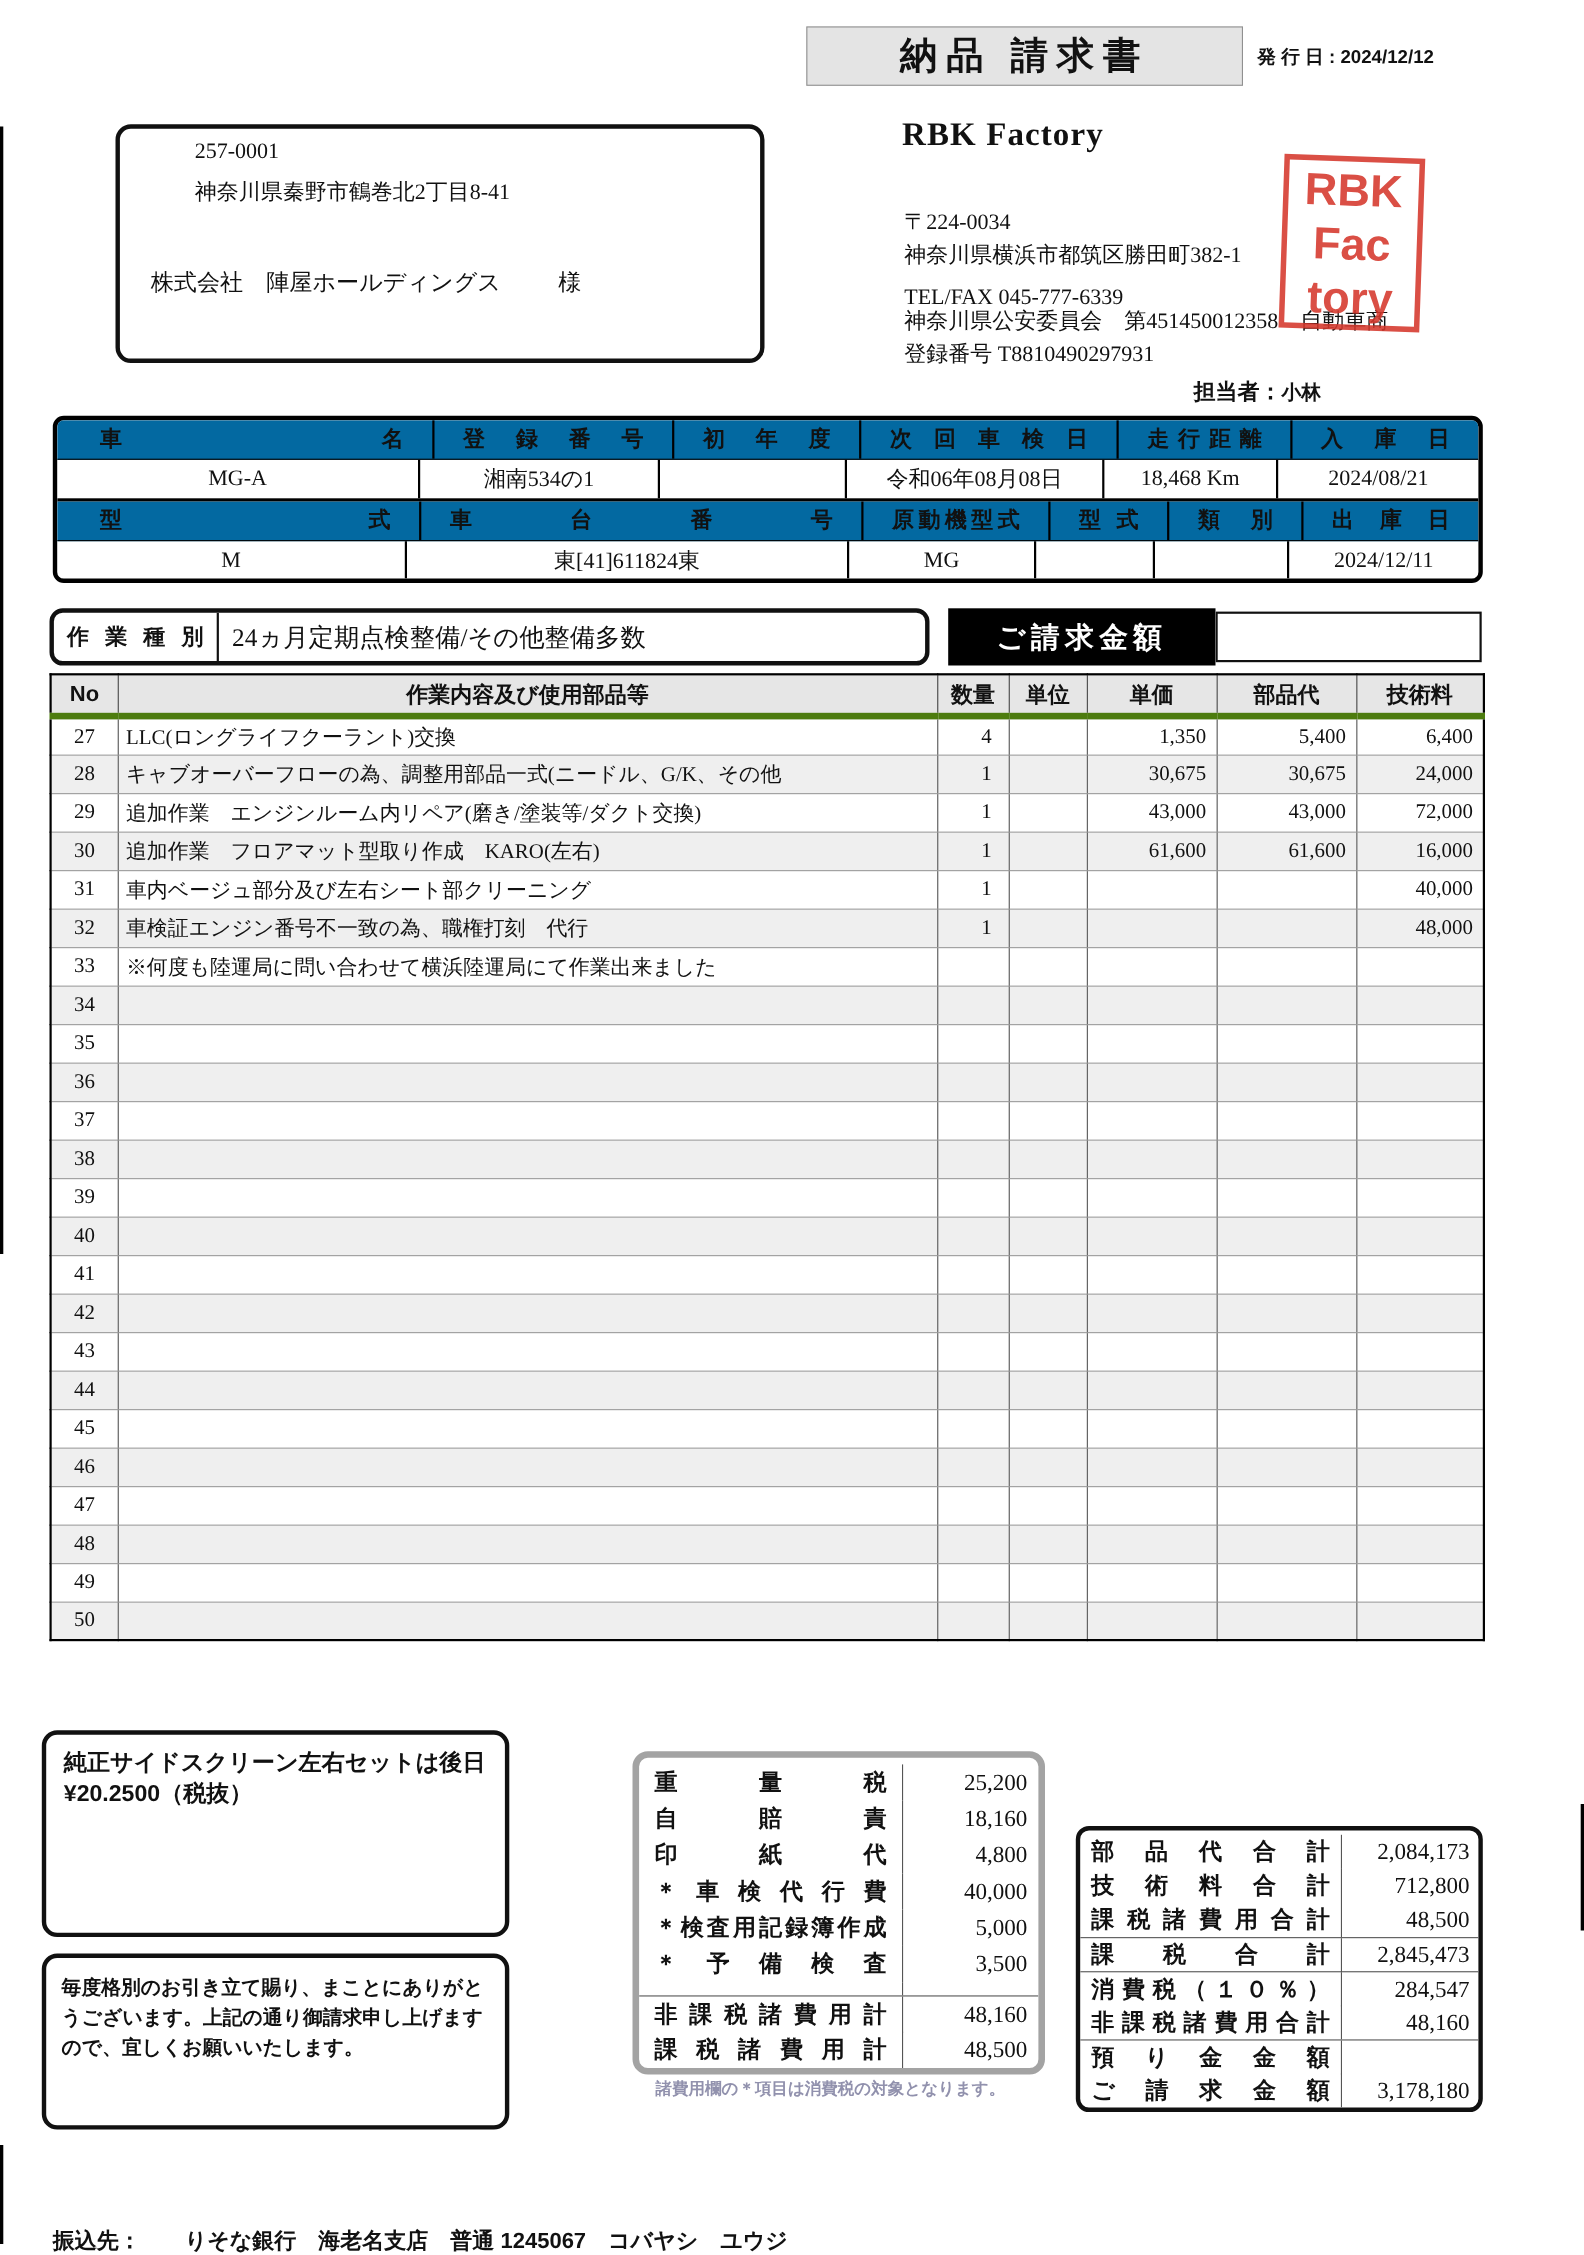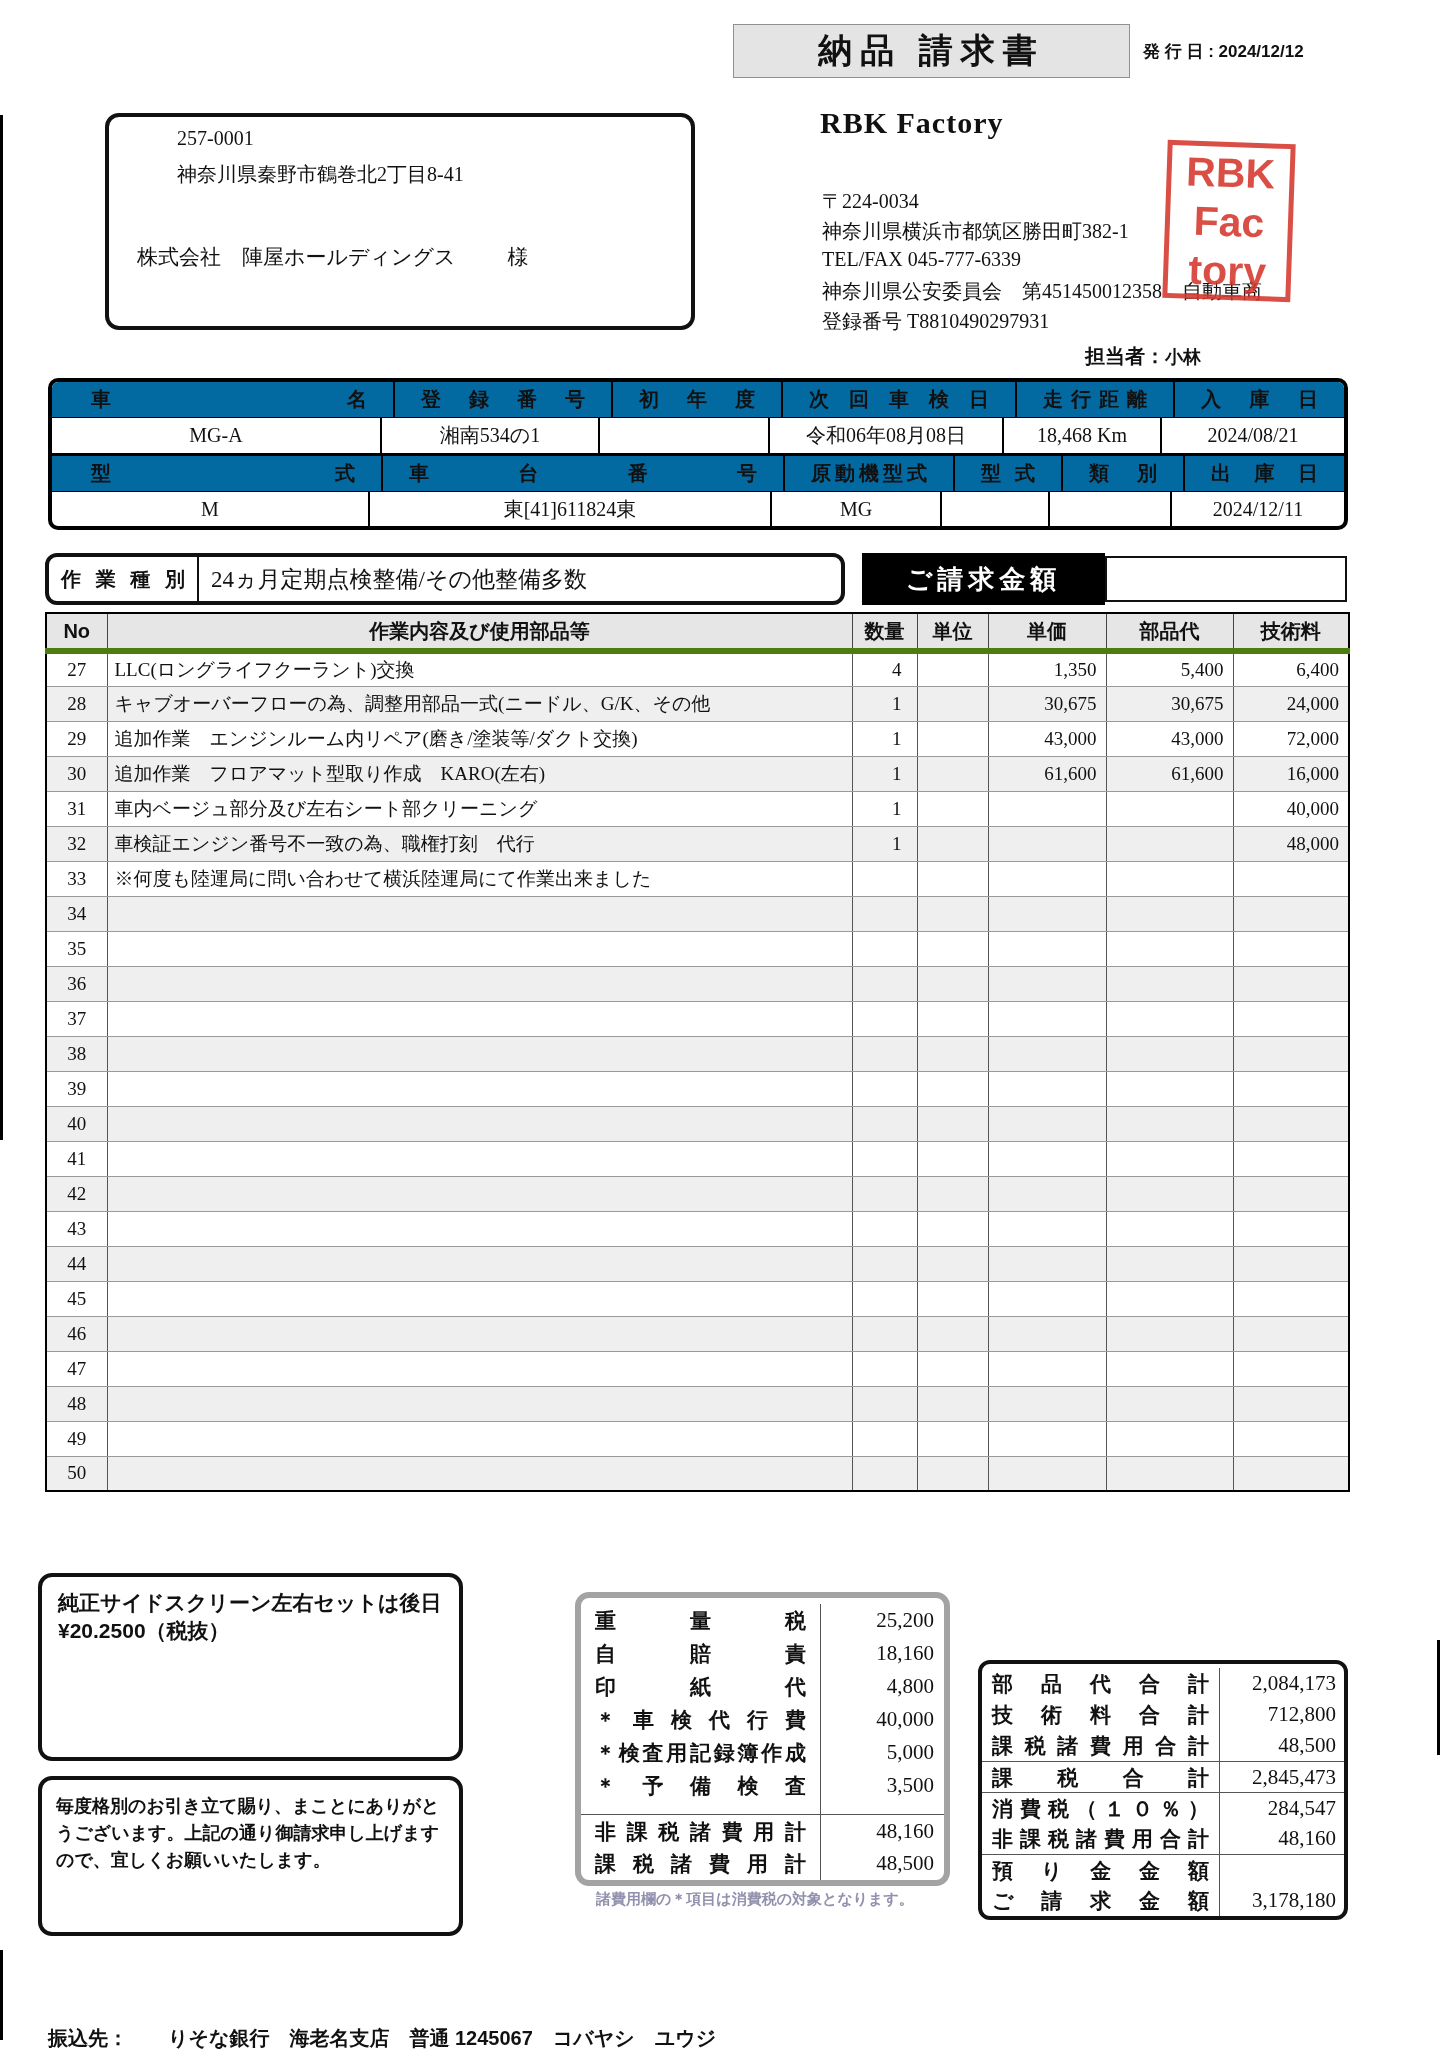--- a/index.html
+++ b/index.html
@@ -75,21 +75,21 @@
   .c-desc  { text-align:left; padding-left:7px; font-size:20px; }
   .c-qty   { text-align:right; padding-right:15px; }
   .c-unit  { text-align:center; }
   .c-price, .c-parts, .c-labor { text-align:right; padding-right:9px; }
 
   
   .note-box { left:38px; top:1573px; width:425px; height:188px; border:4px solid #111;
     border-radius:14px; padding:12px 16px; font-family:"Liberation Sans", sans-serif;
     font-weight:bold; font-size:21px; line-height:1.35; white-space:pre-line; }
   .thanks-box { left:38px; top:1776px; width:425px; height:160px; border:4px solid #111;
-    border-radius:14px; padding:14px 14px; font-family:Liberation Mono, monospace;
+    border-radius:14px; padding:14px 14px; font-family:Liberation Serif, serif;
     font-weight:bold; font-size:18px; line-height:1.5; white-space:pre-line; }
 
   
   .fees-box { left:575px; top:1592px; width:375px; height:294px; border:6px solid #a3a3a3;
     border-radius:14px; overflow:hidden; display:flex; flex-direction:column; padding-top:6px; }
   .fee-row { display:grid; grid-template-columns:240px 1fr; height:33px; flex:0 0 auto; }
   .fee-label { border-right:1px solid #555; font-family:"Liberation Sans", sans-serif;
     font-weight:bold; font-size:21px; line-height:33px;
     text-align:justify; text-align-last:justify; padding:0 14px; }
   .fee-value { font-size:21px; line-height:33px; text-align:right; padding-right:10px; }
@@ -136,21 +136,21 @@
     <div class="abs c-postal">257-0001</div>
     <div class="abs c-addr">神奈川県秦野市鶴巻北2丁目8-41</div>
     <div class="abs c-name">
       <span>株式会社　陣屋ホールディングス</span><span class="c-hono">様</span>
     </div>
   </div>
 
   <div class="abs rbk-name">RBK Factory</div>
   <div class="abs rbk-line" style="top:188px;">〒224-0034</div>
   <div class="abs rbk-line" style="top:218px;">神奈川県横浜市都筑区勝田町382-1</div>
-  <div class="abs rbk-line" style="top:248px;">TEL/FAX 045-777-6339</div>
+  <div class="abs rbk-line" style="top:259px;">TEL/FAX 045-777-6339</div>
   <div class="abs rbk-line" style="top:278px;">神奈川県公安委員会　第451450012358　自動車商</div>
   <div class="abs rbk-line" style="top:308px;">登録番号 T8810490297931</div>
   <div class="abs staff-line gothic">
     <span>担当者：</span><span class="staff-name">小林</span>
   </div>
 
   <div class="abs stamp" style="white-space:pre-line;">RBK
 Fac
 tory</div>
 

